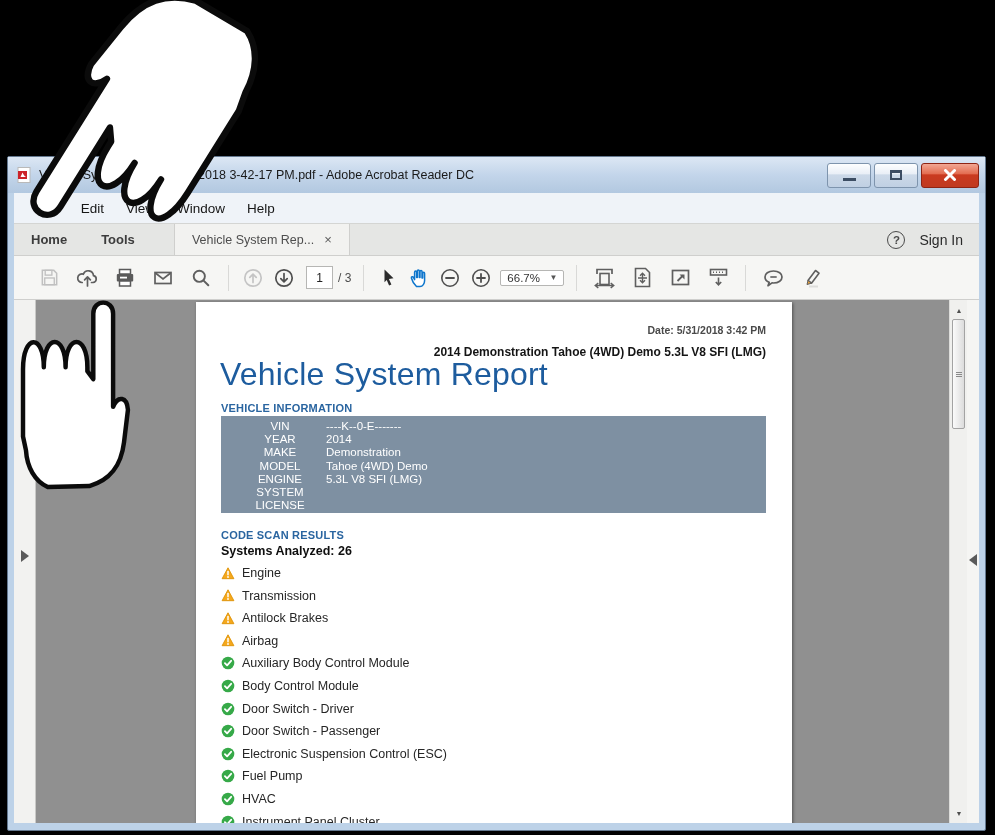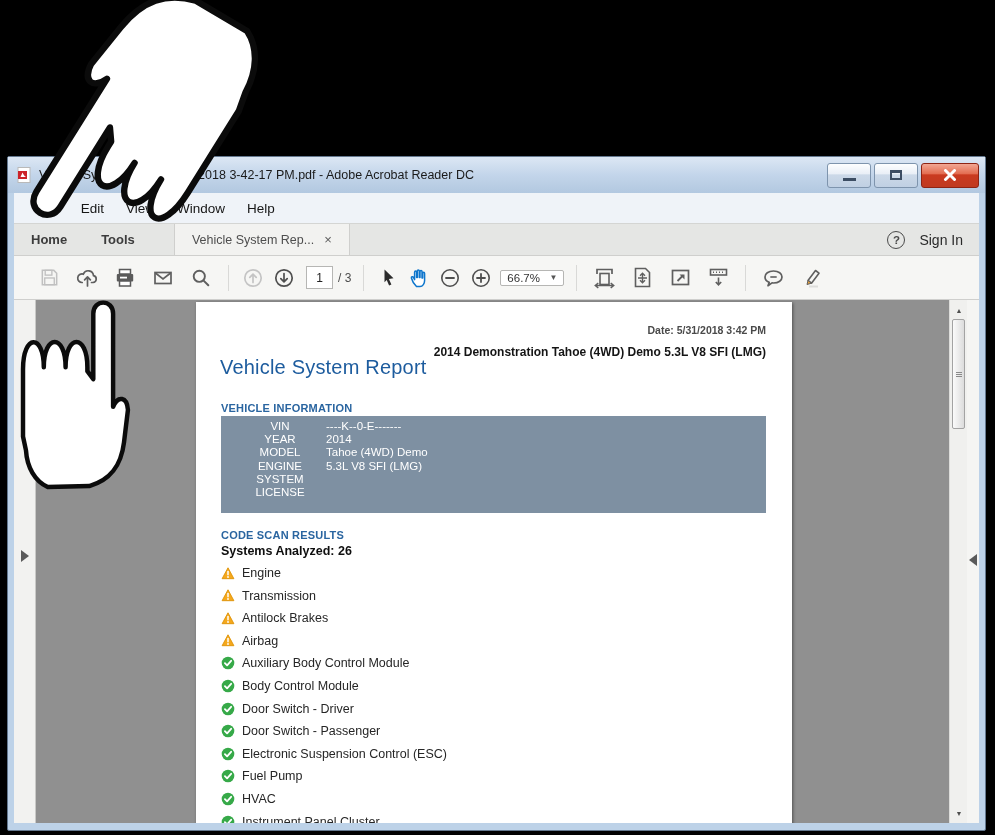--- a/index.html
+++ b/index.html
@@ -99,21 +99,21 @@
   }
   .vs-grip{ position:absolute; left:3px; top:52px; width:6px; border-top:1px solid #8a8a8a; box-shadow:0 2px 0 #8a8a8a, 0 4px 0 #8a8a8a; }
 
   
   .pdf-page{
     position:absolute; left:182px; top:2px; width:596px; height:523px;
     background:#fff; box-shadow:1px 1px 3px rgba(0,0,0,.45); overflow:hidden;
   }
   .pdf-date{ position:absolute; top:22px; right:26px; font-size:10.5px; font-weight:bold; color:#4a4a4a; }
   .pdf-vehicle-line{ position:absolute; top:43px; right:26px; font-size:12px; font-weight:bold; color:#151515; }
-  .pdf-title{ position:absolute; left:24px; top:54px; font-size:20px; color:#1d5c9e; letter-spacing:.2px; }
+  .pdf-title{ position:absolute; left:24px; top:54px; font-size:32px; color:#1d5c9e; letter-spacing:.2px; }
   .sec-heading{ position:absolute; left:25px; font-size:11px; font-weight:bold; color:#2a65a0; letter-spacing:.2px; }
   .veh-table{
     position:absolute; left:25px; top:114px; width:545px; height:97px;
     background:#7e90a2; padding:4px 0 0 13px; color:#fff; font-size:11.5px; line-height:13.2px;
   }
   .veh-row{ display:flex; }
   .veh-label{ width:92px;text-align:center; }
   .scan-summary{ position:absolute; left:25px; top:242px; font-size:12.5px; font-weight:bold; color:#0f0f0f; }
   .scan-item{ position:absolute; left:25px; display:flex; align-items:center; gap:7px; height:16px; }
   .scan-item .lbl{ font-size:12.5px; color:#262626; }
@@ -325,20 +325,24 @@
         <div class="veh-table">
           <div class="veh-row">
               <div class="veh-label">VIN</div>
               <div>----K--0-E-------</div>
             </div>
           <div class="veh-row">
               <div class="veh-label">YEAR</div>
               <div>2014</div>
             </div>
           <div class="veh-row">
+              <div class="veh-label">MAKE</div>
+              <div>Demonstration</div>
+            </div>
+          <div class="veh-row">
               <div class="veh-label">MODEL</div>
               <div>Tahoe (4WD) Demo</div>
             </div>
           <div class="veh-row">
               <div class="veh-label">ENGINE</div>
               <div>5.3L V8 SFI (LMG)</div>
             </div>
           <div class="veh-row">
               <div class="veh-label">SYSTEM</div>
               <div></div>

